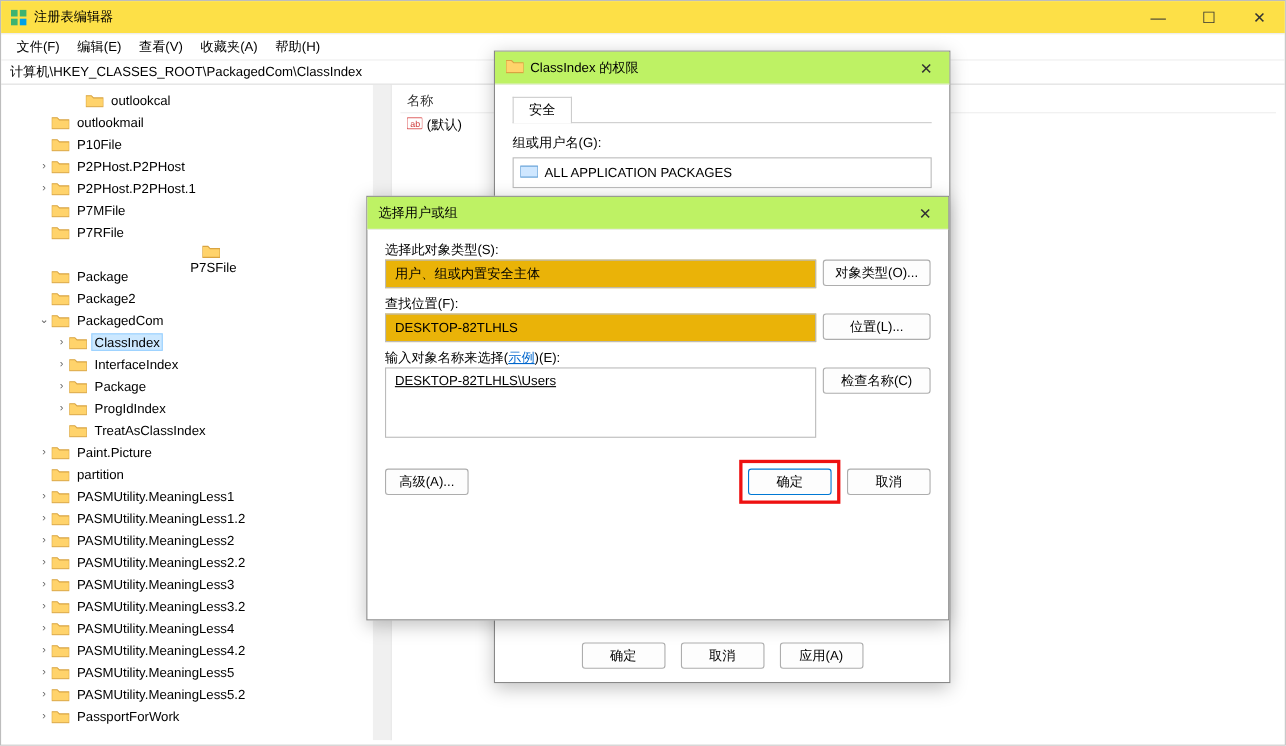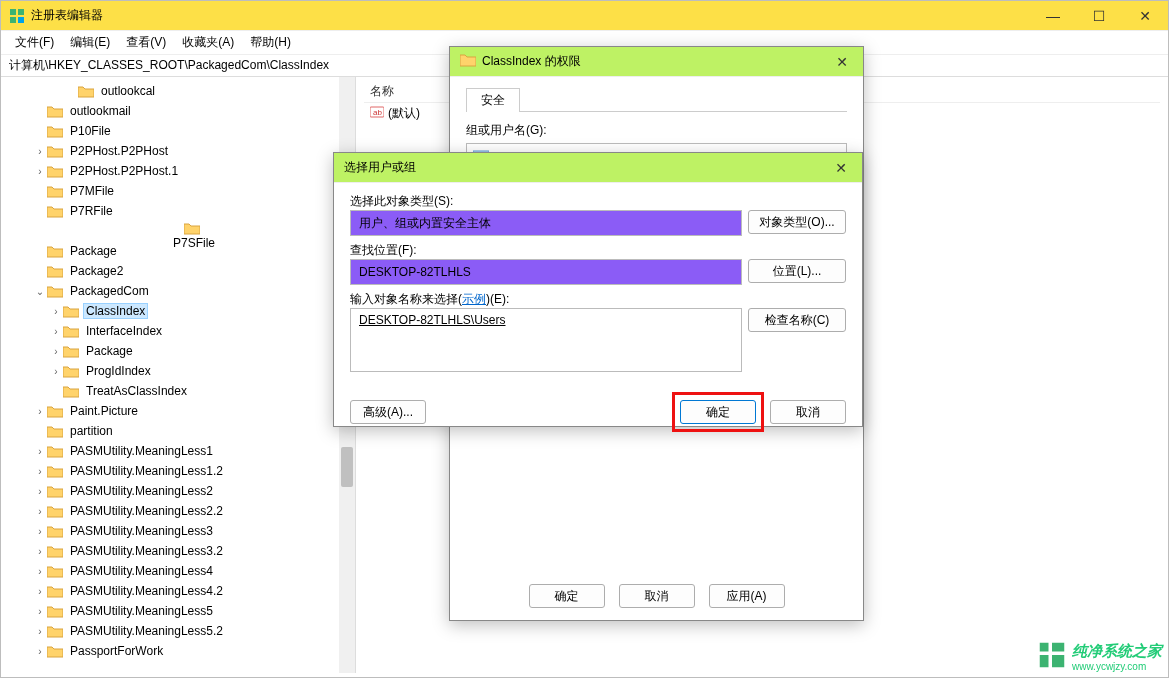--- a/index.html
+++ b/index.html
@@ -53,22 +53,22 @@
 
 #perm-dialog { left: 448px; top: 45px; width: 415px; height: 575px; }
 #perm-tab { font-size: 12px; }
 .tabstrip { display: flex; border-bottom: 1px solid #ccc; margin-bottom: 10px; }
 .tabstrip .tab { border: 1px solid #ccc; border-bottom: none; padding: 3px 14px; background: #fff; position: relative; top: 1px; }
 .grouplabel { margin: 6px 0 4px 0; }
 .listbox { border: 1px solid #bbb; height: 28px; padding: 4px 6px; background: #fff; display: flex; align-items: center; }
 .perm-buttons { position: absolute; bottom: 12px; left: 0; right: 0; display: flex; justify-content: center; gap: 14px; }
 
 
-#select-dialog { left: 332px; top: 151px; width: 530px; height: 275px; z-index: 10; }
-#select-dialog .field { border: 1px solid #bbb; height: 26px; padding: 3px 8px; background: #8b5cf6; width: 392px; font-size: 12px; display: flex; align-items: center; }
+#select-dialog { left: 332px; top: 177px; width: 530px; height: 386px; z-index: 10; }
+#select-dialog .field { border: 1px solid #bbb; height: 26px; padding: 3px 8px; background: #eab308; width: 392px; font-size: 12px; display: flex; align-items: center; }
 #select-dialog .textarea { border: 1px solid #bbb; height: 64px; padding: 4px 8px; background: #fff; width: 392px; font-size: 12px; }
 #select-dialog .side-btn { width: 98px; }
 #select-dialog .row { display: flex; align-items: flex-start; justify-content: space-between; margin-bottom: 6px; }
 #select-dialog .bottom-row { display: flex; justify-content: space-between; align-items: center; margin-top: 28px; }
 .ok-highlight { position: absolute; border: 3px solid #e11; }
 
 
 .watermark { position: absolute; right: 6px; bottom: 4px; display: flex; align-items: center; gap: 6px; z-index: 100; }
 .watermark .wm-icon svg { width: 28px; height: 28px; }
 .watermark .wm-text { font-size: 15px; font-style: italic; font-weight: bold; color: #2c7; }
@@ -454,28 +454,14 @@
         <button class="btn">高级(A)...</button>
         <div style="display:flex; gap:14px; align-items:center; position:relative;">
           <div class="ok-highlight" style="left:-8px; top:-8px; width:92px; height:40px;"></div>
           <button class="btn default">确定</button>
           <button class="btn">取消</button>
         </div>
       </div>
     </div>
   </div>
 
-  <div class="watermark">
-    <span class="wm-icon">
-      <svg viewBox="0 0 32 32">
-          <rect x="2" y="2" width="10" height="10" fill="#3cb371"></rect>
-          <rect x="16" y="2" width="14" height="10" fill="#3cb371"></rect>
-          <rect x="2" y="16" width="10" height="14" fill="#3cb371"></rect>
-          <rect x="16" y="16" width="14" height="14" fill="#3cb371"></rect>
-        </svg>
-    </span>
-    <div>
-      <div class="wm-text">纯净系统之家</div>
-      <div class="wm-url">www.ycwjzy.com</div>
-    </div>
-  </div>
 
 </div>
 
 </body></html>

